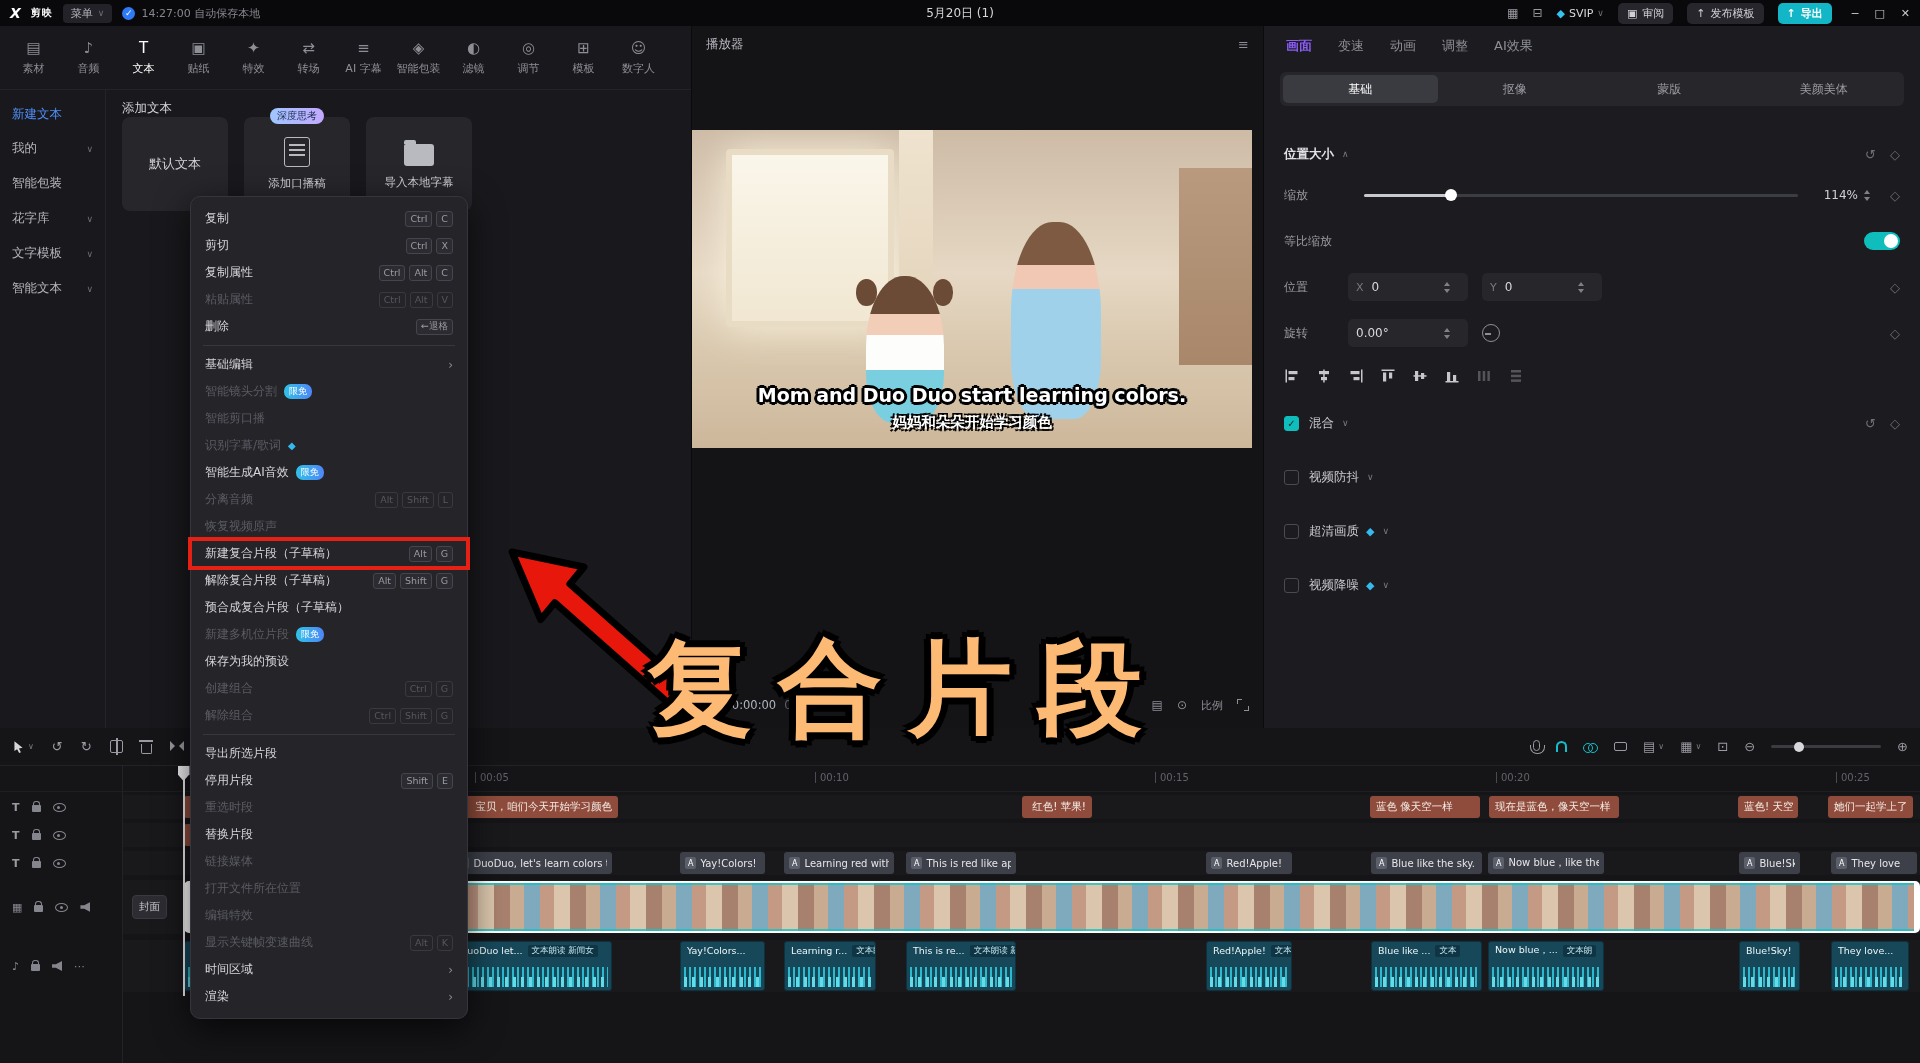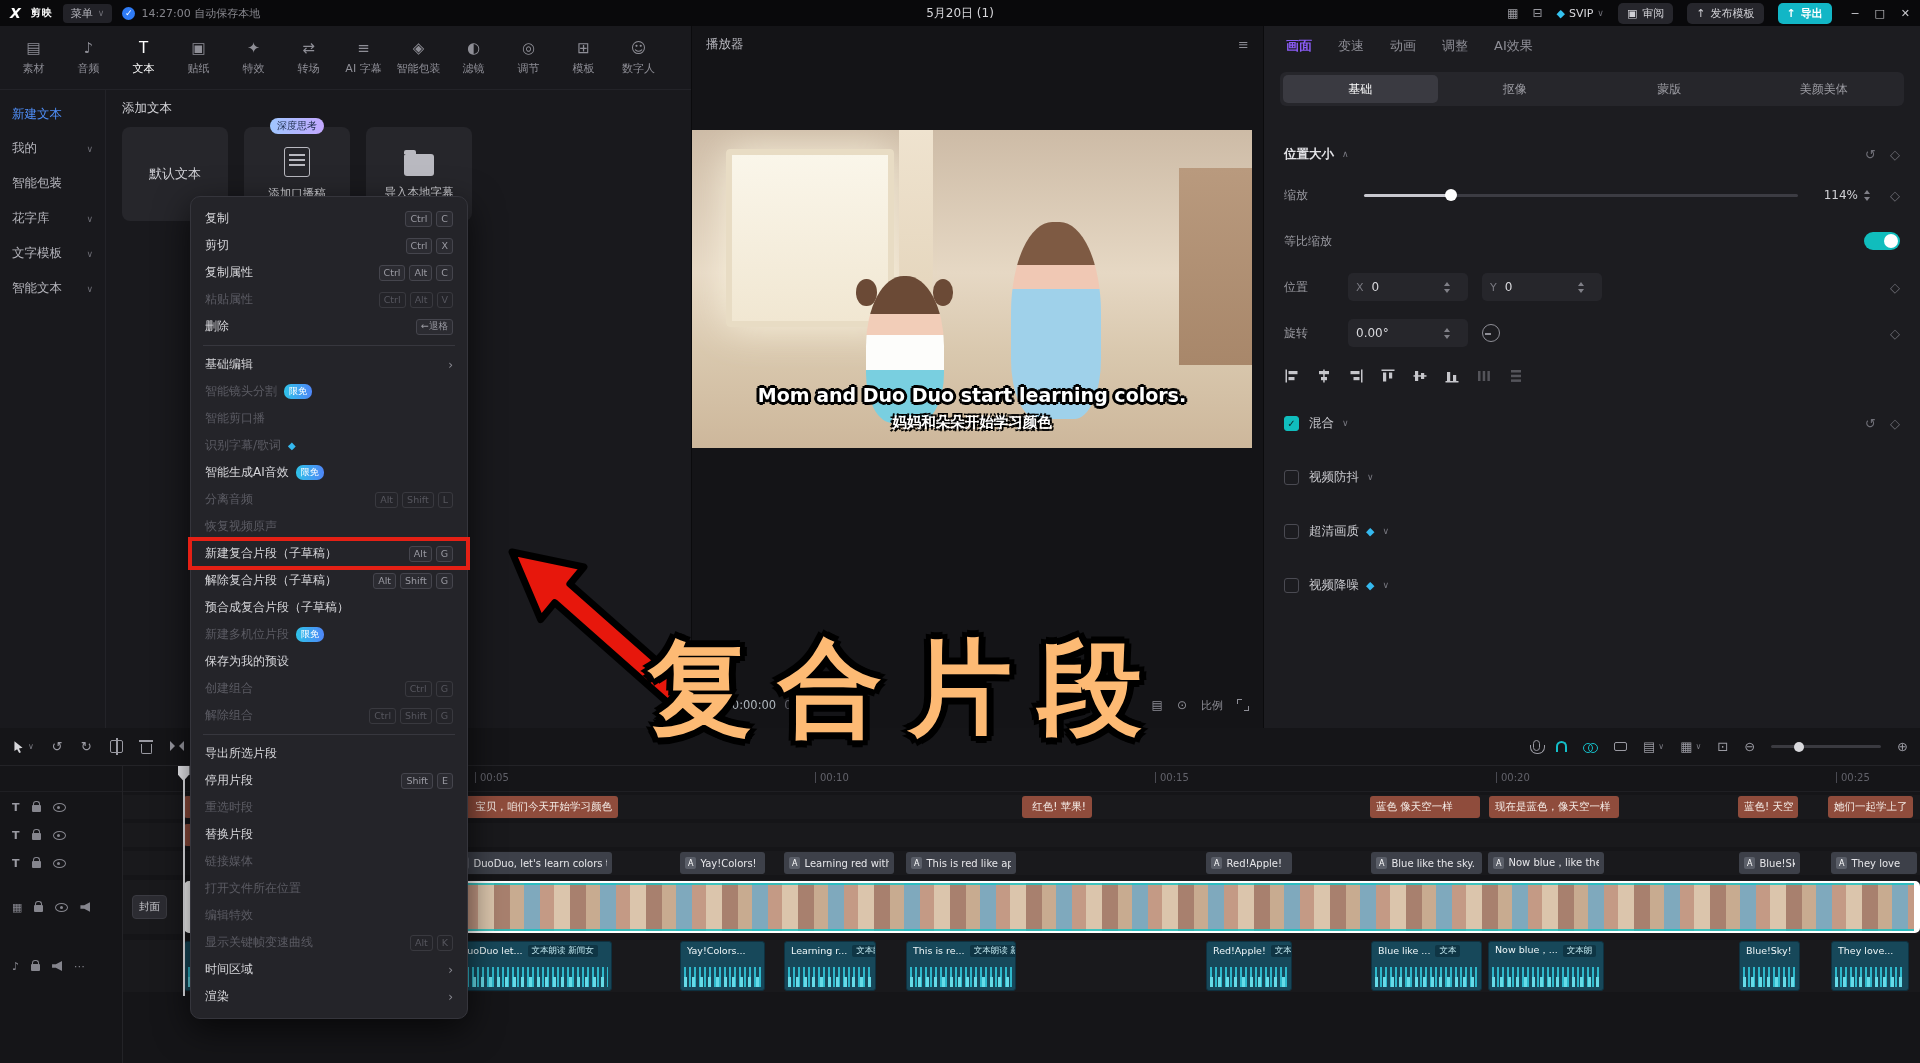--- a/index.html
+++ b/index.html
@@ -30,21 +30,21 @@
 .mt-item{width:55px;display:flex;flex-direction:column;align-items:center;gap:4px;color:#8e8e96;cursor:pointer}
 .mt-ico{font-size:15px;height:18px;display:flex;align-items:center}
 .mt-label{font-size:11px;white-space:nowrap}
 .mt-item.active{color:#fff}
 .left-body{position:absolute;top:64px;left:0;right:0;bottom:0;display:flex}
 .sidebar{width:106px;border-right:1px solid #232328;padding-top:8px}
 .sb-primary{color:#4f8ef7;font-size:12.5px;padding:8px 12px}
 .sb-item{display:flex;align-items:center;justify-content:space-between;padding:9px 12px;font-size:12.5px;color:#b5b5bc}
 .sb-caret{color:#6e6e76;font-size:9px}
 .content{flex:1;padding:10px 16px}
-.section-title{font-size:12.5px;color:#d4d4d9;margin-bottom:10px}
+.section-title{font-size:12.5px;color:#d4d4d9;margin-bottom:0}
 .cards{display:flex;gap:16px}
 .card{width:106px;height:94px;background:#26262b;border-radius:8px;position:relative;display:flex;flex-direction:column;align-items:center;justify-content:center;gap:9px}
 .card-label{font-size:11.5px;color:#d0d0d5}
 .card.type-text .card-label{font-size:13px}
 .badge-float{position:absolute;top:-9px;left:50%;transform:translateX(-50%);background:linear-gradient(90deg,#9fc6ff,#c3a8ff);color:#1c2b4a;font-size:10px;padding:1px 7px;border-radius:8px;white-space:nowrap}
 .doc-ico{width:26px;height:30px;border:1.5px solid #b9b9c0;border-radius:3px;position:relative}
 .doc-ico::before{content:"";position:absolute;left:4px;top:6px;right:4px;height:1.5px;background:#b9b9c0;box-shadow:0 5px 0 #b9b9c0,0 10px 0 #b9b9c0}
 .folder-ico{width:30px;height:22px;background:#b9b9c0;border-radius:2px 3px 3px 3px;position:relative;margin-top:6px}
 .folder-ico::before{content:"";position:absolute;top:-4px;left:0;width:12px;height:4px;background:#b9b9c0;border-radius:2px 2px 0 0}
 

